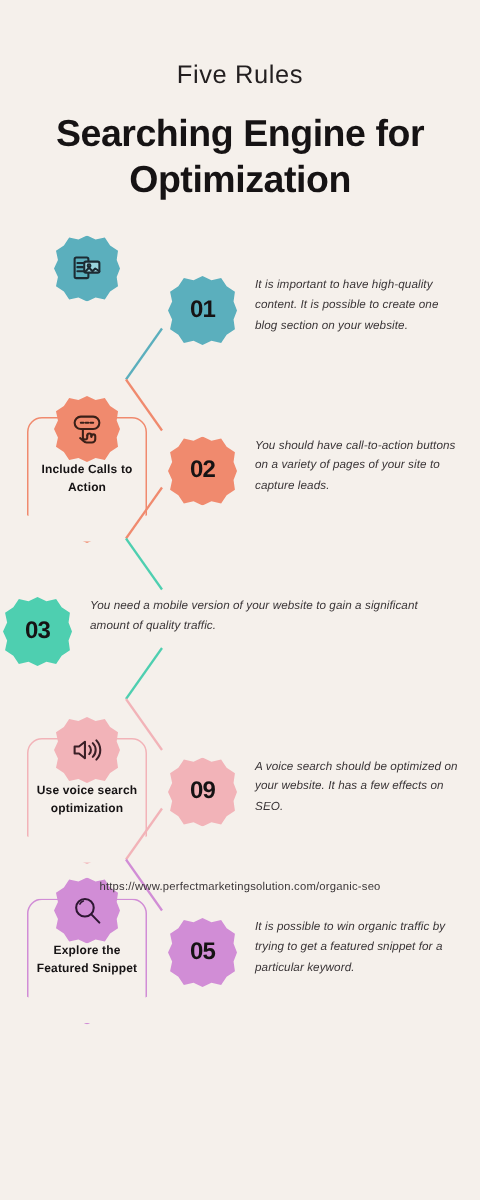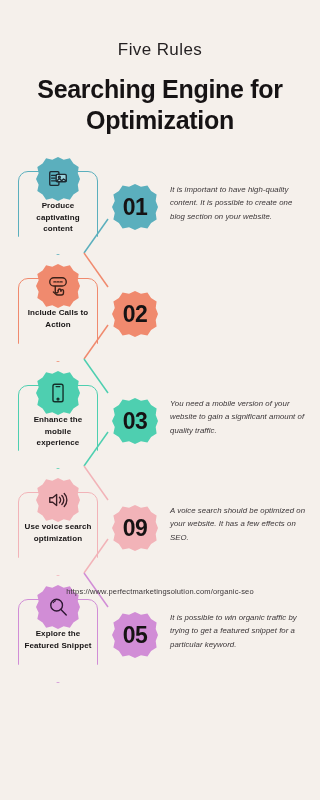--- a/index.html
+++ b/index.html
@@ -119,21 +119,21 @@
     margin-top: 27px;
     margin-left: 2px;
     background: var(--c);
     display: flex;
     align-items: center;
     justify-content: center;
     -webkit-clip-path: polygon(50% 0%, 63% 6%, 77% 3%, 85% 15%, 97% 23%, 95% 37%, 100% 50%, 95% 63%, 97% 77%, 85% 85%, 77% 97%, 63% 94%, 50% 100%, 37% 94%, 23% 97%, 15% 85%, 3% 77%, 6% 63%, 0% 50%, 6% 37%, 3% 23%, 15% 15%, 23% 3%, 37% 6%);
     clip-path: polygon(50% 0%, 63% 6%, 77% 3%, 85% 15%, 97% 23%, 95% 37%, 100% 50%, 95% 63%, 97% 77%, 85% 85%, 77% 97%, 63% 94%, 50% 100%, 37% 94%, 23% 97%, 15% 85%, 3% 77%, 6% 63%, 0% 50%, 6% 37%, 3% 23%, 15% 15%, 23% 3%, 37% 6%);
   }
   .num-text {
-    font-size: 23px;
+    font-size: 16px;
     font-weight: 700;
     color: #161314;
     letter-spacing: -0.5px;
   }
 
   .desc {
     flex: 1 1 auto;
     margin-top: 26px;
     margin-left: 12px;
     padding-right: 14px;
@@ -177,23 +177,20 @@
       <line x1="108" y1="168" x2="84" y2="202" stroke="#F08A6E" stroke-width="1.5"></line>
       <line x1="84" y1="202" x2="108" y2="236" stroke="#4ECFB0" stroke-width="1.5"></line>
       <line x1="108" y1="275" x2="84" y2="309" stroke="#4ECFB0" stroke-width="1.5"></line>
       <line x1="84" y1="309" x2="108" y2="343" stroke="#F2B3B8" stroke-width="1.5"></line>
       <line x1="108" y1="382" x2="84" y2="416" stroke="#F2B3B8" stroke-width="1.5"></line>
       <line x1="84" y1="416" x2="108" y2="450" stroke="#D18DD6" stroke-width="1.5"></line>
     </svg>
 
     <div class="step" style="--c:#5BAFBD">
       <div class="plate-wrap">
-        <div class="plate">
-          <div class="plate-label">Produce captivating content</div>
-        </div>
         <div class="icon-badge">
           <svg viewBox="0 0 24 24" fill="none" stroke="#1C2B33" stroke-width="1.5" stroke-linecap="round" stroke-linejoin="round">
             <rect x="3" y="4" width="10" height="15" rx="1.2"></rect>
             <rect x="10" y="7" width="11" height="8" rx="1.2" fill="#9AD3DC"></rect>
             <circle cx="13.5" cy="10" r="1"></circle>
             <path d="M11 14l2.5-2.5L16 14l2-2 3 2"></path>
             <path d="M5 8h5M5 11h4M5 14h5"></path>
           </svg>
         </div>
       </div>
@@ -214,35 +211,24 @@
             <path d="M7.5 7.5h2M11 7.5h2M14.5 7.5h2"></path>
             <path d="M9 12.5v5.5a1.6 1.6 0 003.2 0v-1.2"></path>
             <path d="M12.2 16.8a1.5 1.5 0 013 0v1"></path>
             <path d="M15.2 17.3a1.4 1.4 0 012.8 0v2.1a2.4 2.4 0 01-2.4 2.4h-3.9a3 3 0 01-2.3-1.1L7 18.6"></path>
           </svg>
         </div>
       </div>
       <div class="num-badge">
         <span class="num-text">02</span>
       </div>
+      <div class="desc">You should have call-to-action buttons on a variety of pages of your site to capture leads.</div>
     </div>
 
     <div class="step" style="--c:#4ECFB0">
-      <div class="plate-wrap">
-        <div class="plate">
-          <div class="plate-label">Enhance the mobile experience</div>
-        </div>
-        <div class="icon-badge">
-          <svg viewBox="0 0 24 24" fill="none" stroke="#14302A" stroke-width="1.5" stroke-linecap="round" stroke-linejoin="round">
-            <rect x="6.5" y="2.5" width="11" height="19" rx="2"></rect>
-            <path d="M10 5h4"></path>
-            <circle cx="12" cy="18.6" r="1"></circle>
-          </svg>
-        </div>
-      </div>
       <div class="num-badge">
         <span class="num-text">03</span>
       </div>
       <div class="desc">You need a mobile version of your website to gain a significant amount of quality traffic.</div>
     </div>
 
     <div class="step" style="--c:#F2B3B8">
       <div class="plate-wrap">
         <div class="plate">
           <div class="plate-label">Use voice search optimization</div>

